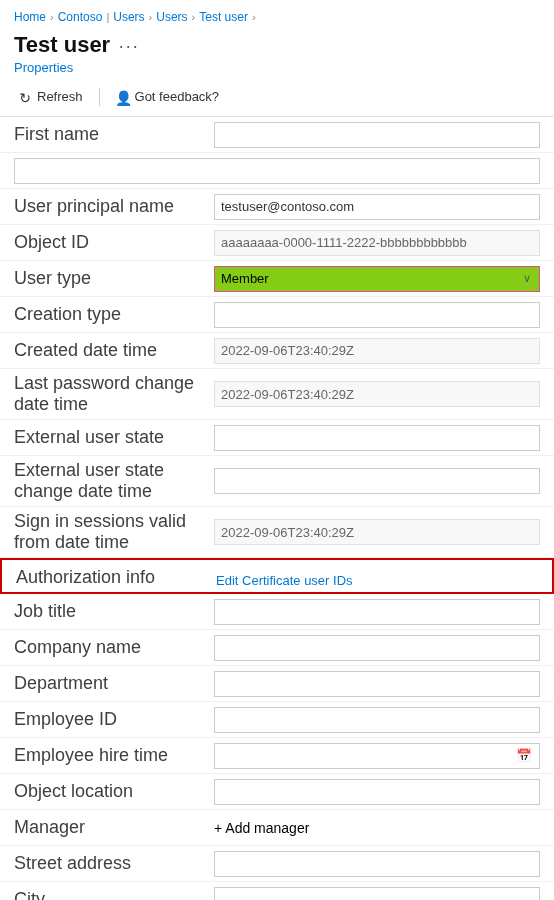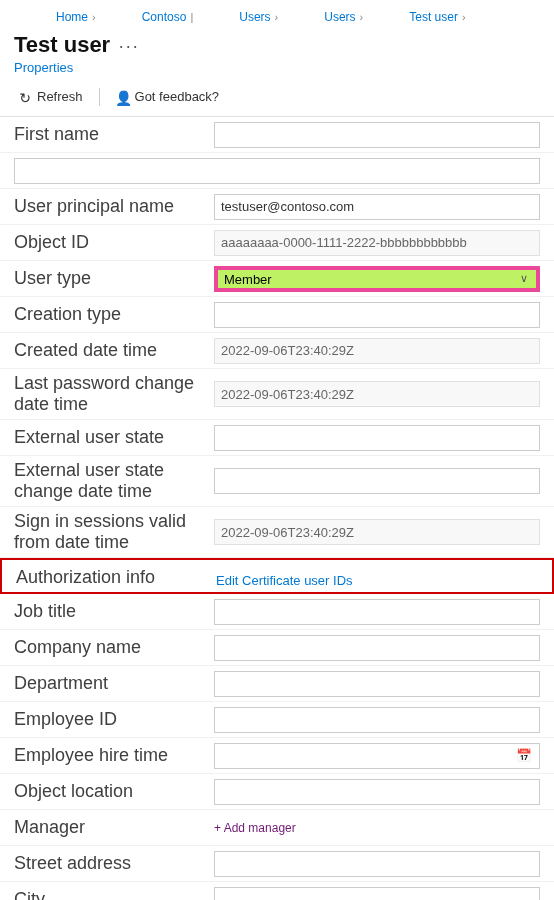--- a/index.html
+++ b/index.html
@@ -18,21 +18,20 @@
       flex-wrap: wrap;
       padding: 10px 14px 4px 14px;
       font-size: 12px;
       color: #555;
       gap: 2px;
     }
     .breadcrumb a {
       color: #0078d4;
       text-decoration: none;
       cursor: pointer;
-      margin-left: 42px;
     }
     .breadcrumb .sep {
       color: #888;
       margin: 0 2px;
       font-size: 11px;
     }
     .page-title-row {
       display: flex;
       align-items: center;
       padding: 4px 14px 0 14px;
@@ -146,23 +145,23 @@
     .calendar-icon {
       padding: 0 6px;
       color: #555;
       font-size: 13px;
     }
     .select-wrapper {
       width: 100%;
       position: relative;
       display: flex;
       align-items: center;
-      border: 4px solid #ec4899;
+      border: 1px solid #ec4899;
       height: 26px;
-      background: #bef264;
+      background: #84cc16;
     }
     .select-wrapper select {
       border: none;
       outline: none;
       flex: 1;
       padding: 2px 6px;
       font-size: 13px;
       height: 100%;
       background: transparent;
       appearance: none;
@@ -174,24 +173,24 @@
       font-size: 11px;
       pointer-events: none;
     }
     .link-blue {
       color: #0078d4;
       text-decoration: none;
       cursor: pointer;
       font-size: 13px;
     }
     .add-manager-link {
-      color: #701a75;
+      color: #000000;
       text-decoration: none;
       cursor: pointer;
-      font-size: 12px;
+      font-size: 14px;
       display: flex;
       align-items: center;
       gap: 4px;
     }
   </style>
 </head>
 <body>
 
 <nav class="breadcrumb">
   <a>Home</a>

